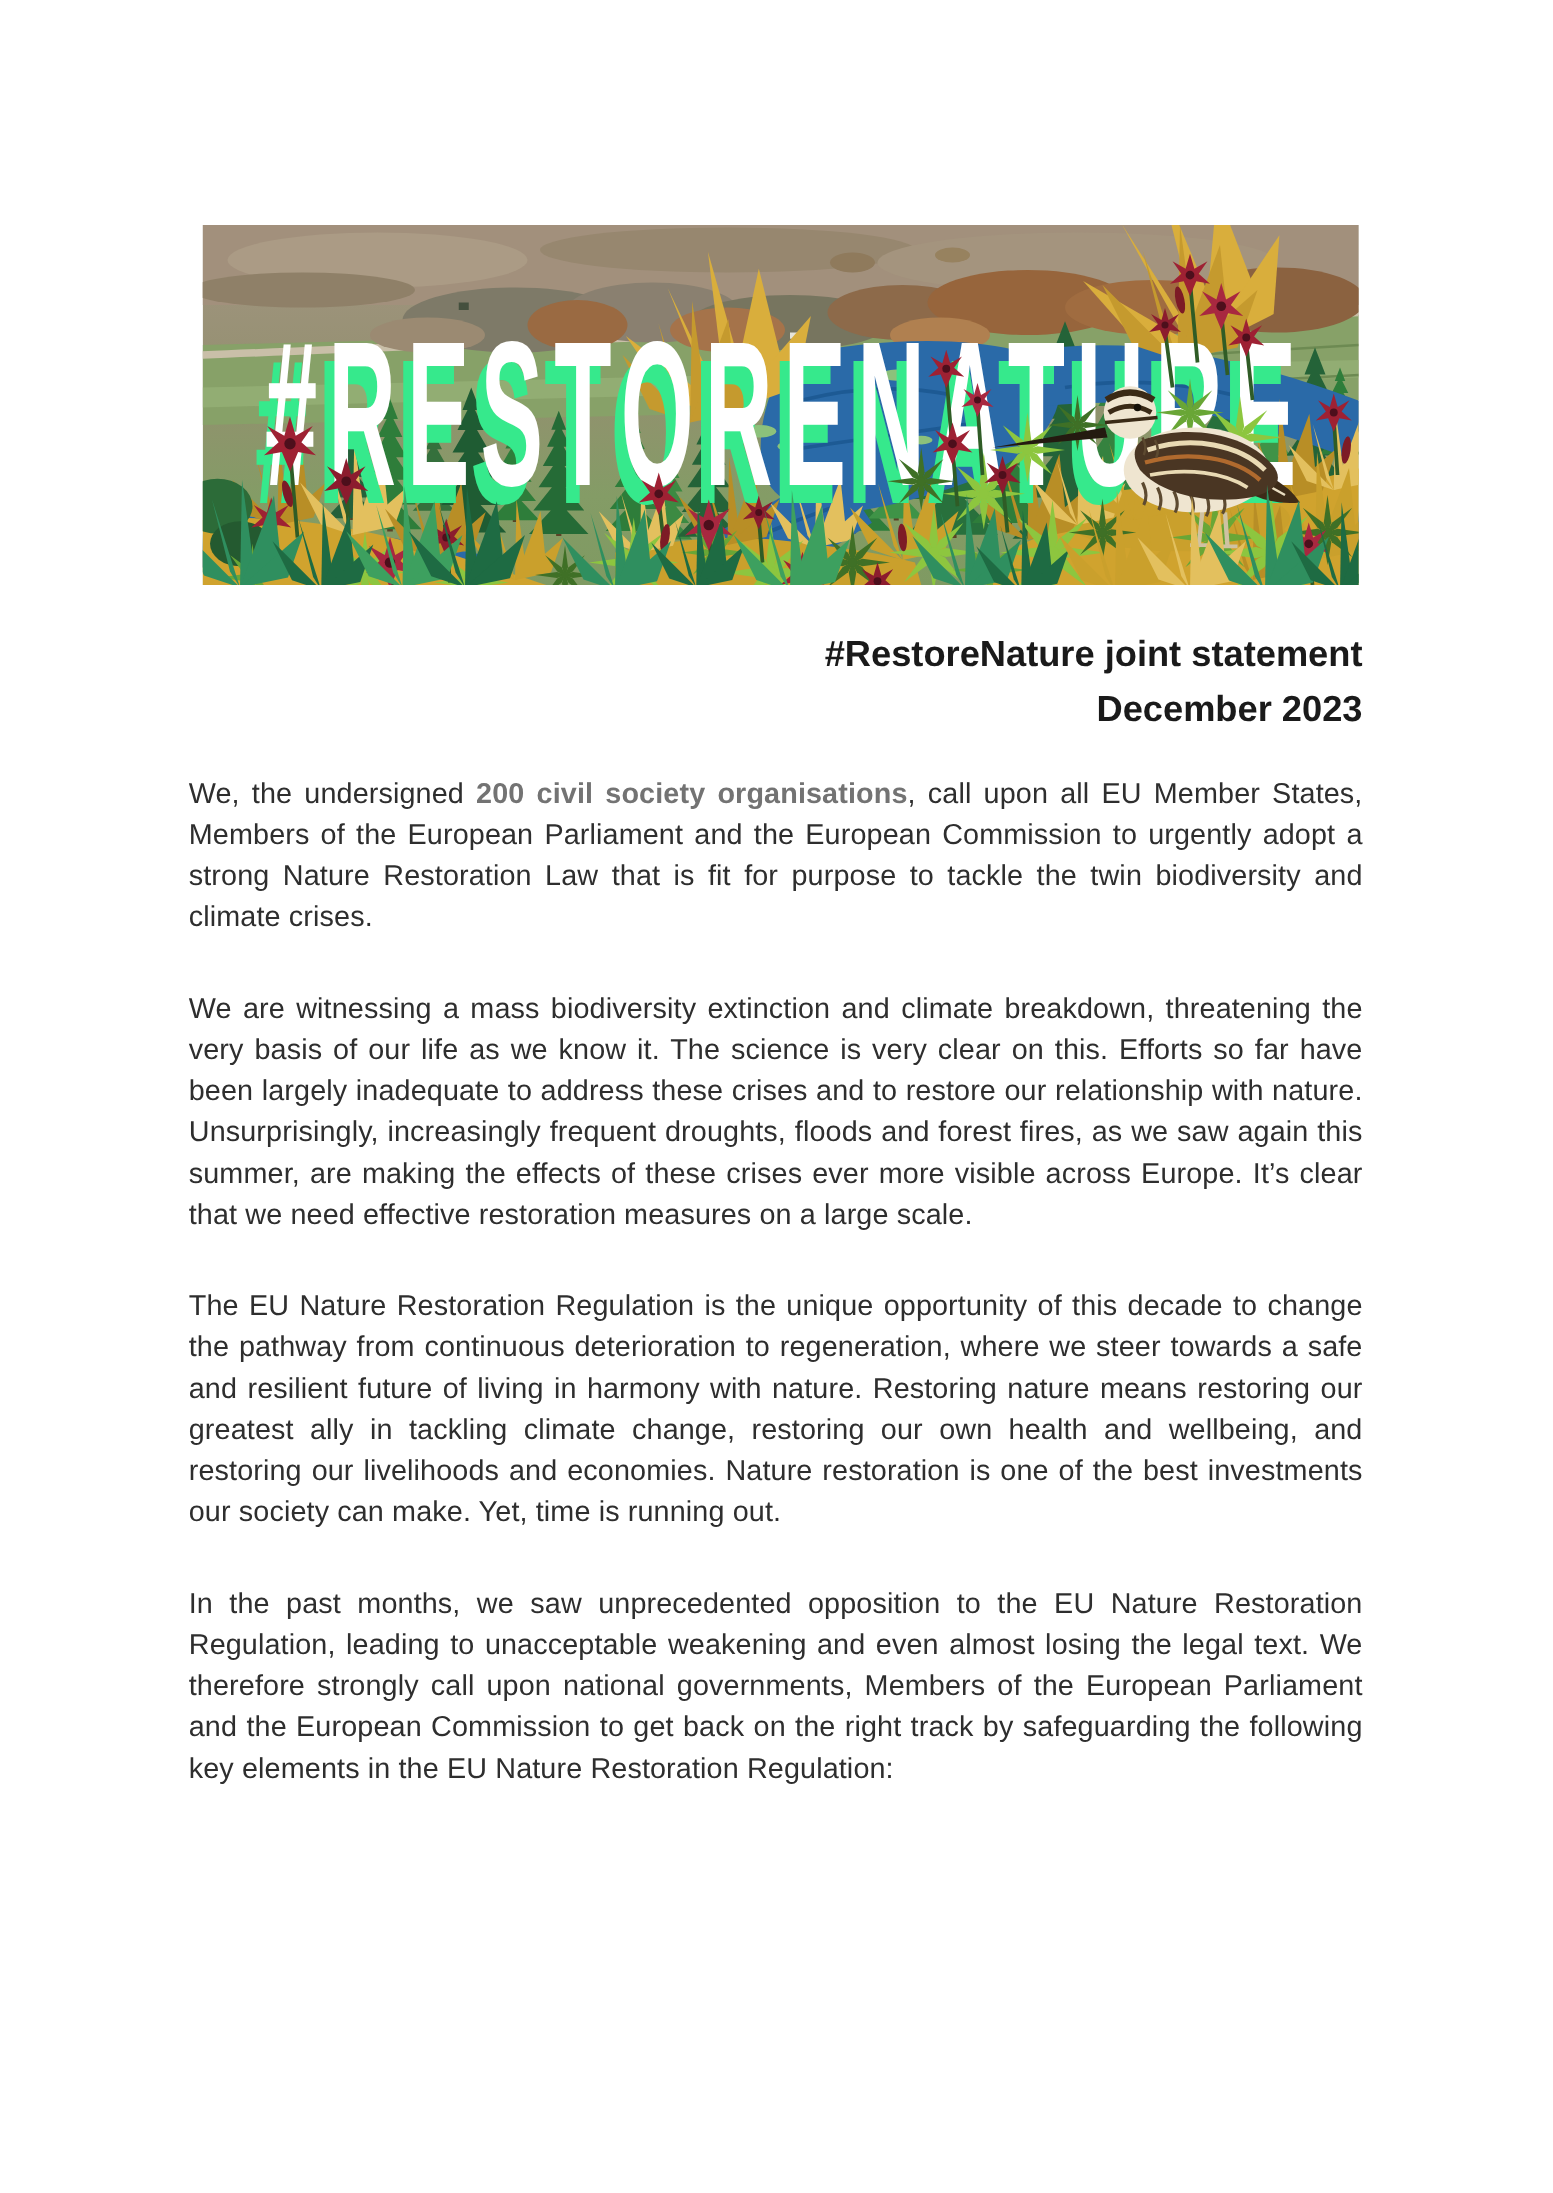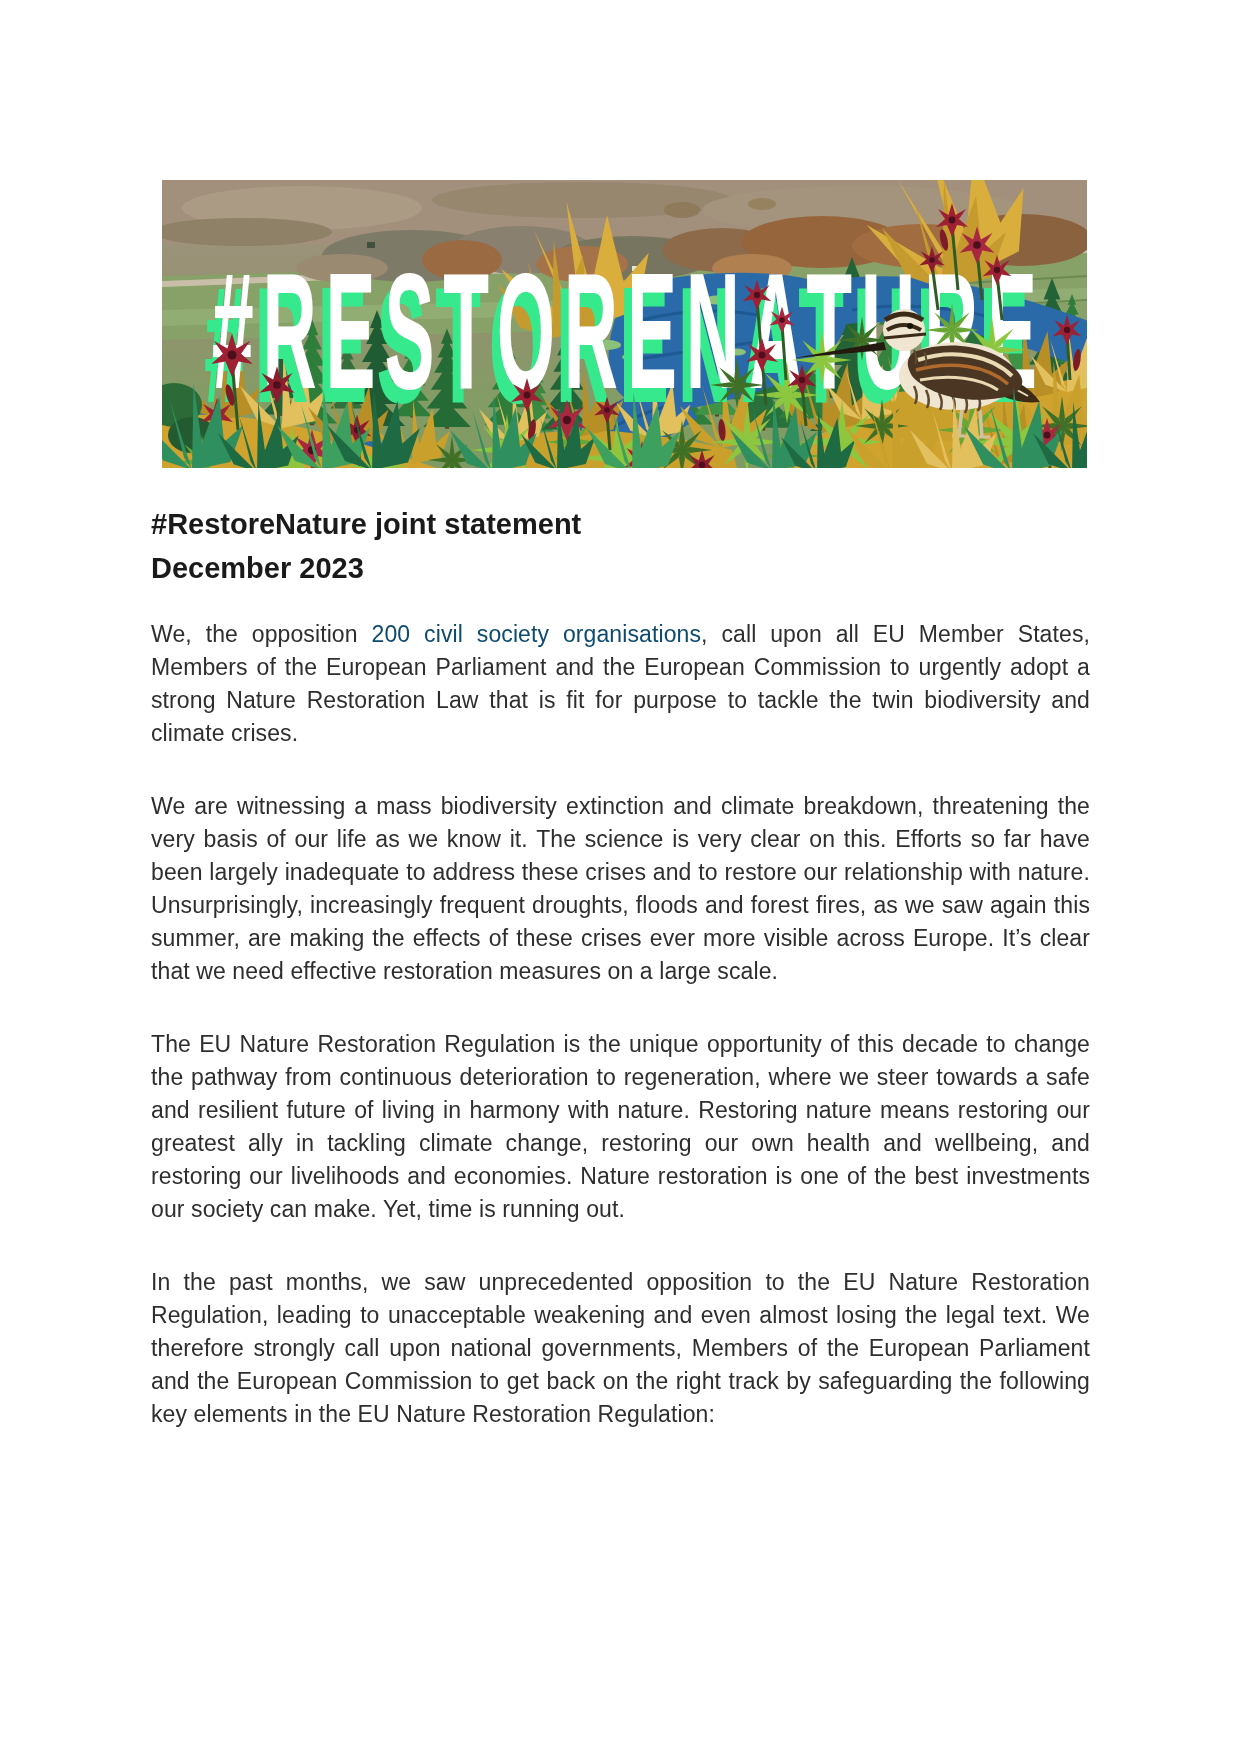--- a/index.html
+++ b/index.html
@@ -24,37 +24,37 @@
     overflow:hidden;
     line-height:0;
   }
   .banner svg{display:block;}
   .banner-text{
     font-family:"Liberation Sans",sans-serif;
     font-weight:700;
   }
   .doc-title{
     margin:34px 0 0 0;
-    text-align:left;
+    text-align:right;
     font-size:29px;
     line-height:44px;
     font-weight:700;
     color:#1a1a1a;
   }
   .doc-title span{display:block;}
   .para{
     margin:40px 0 0 0;
     font-size:23px;
     line-height:33px;
     color:#2e2e2e;
     text-align:justify;
     letter-spacing:0.1px;
   }
   .para.first{margin-top:28px;}
-  .para strong{font-weight:400;color:#0c4a6e;}
+  .para strong{font-weight:700;color:#737373;}
 </style>
 </head>
 <body>
 
 <div class="page">
   <div class="content">
 
     <div class="banner">
       <svg viewBox="0 0 925 288" width="925" height="288" xmlns="http://www.w3.org/2000/svg">
         <defs>
@@ -302,21 +302,21 @@
           <use href="#tuft" transform="translate(910,292) scale(1.3)" fill="#1e6b43"></use>
         </g>
       </svg>
     </div>
 
     <h1 class="doc-title">
       <span>#RestoreNature joint statement</span>
       <span>December 2023</span>
     </h1>
 
-    <p class="para first"><span>We, the opposition </span><strong>200 civil society organisations</strong><span>, call upon all EU Member States, Members of the European Parliament and the European Commission to urgently adopt a strong Nature Restoration Law that is fit for purpose to tackle the twin biodiversity and climate crises.</span></p>
+    <p class="para first"><span>We, the undersigned </span><strong>200 civil society organisations</strong><span>, call upon all EU Member States, Members of the European Parliament and the European Commission to urgently adopt a strong Nature Restoration Law that is fit for purpose to tackle the twin biodiversity and climate crises.</span></p>
 
     <p class="para">We are witnessing a mass biodiversity extinction and climate breakdown, threatening the very basis of our life as we know it. The science is very clear on this. Efforts so far have been largely inadequate to address these crises and to restore our relationship with nature. Unsurprisingly, increasingly frequent droughts, floods and forest fires, as we saw again this summer, are making the effects of these crises ever more visible across Europe.  It’s clear that we need effective restoration measures on a large scale.</p>
 
     <p class="para">The EU Nature Restoration Regulation is the unique opportunity of this decade to change the pathway from continuous deterioration to regeneration, where we steer towards a safe and resilient future of living in harmony with nature. Restoring nature means restoring our greatest ally in tackling climate change, restoring our own health and wellbeing, and restoring our livelihoods and economies. Nature restoration is one of the best investments our society can make. Yet, time is running out.</p>
 
     <p class="para">In the past months, we saw unprecedented opposition to the EU Nature Restoration Regulation, leading to unacceptable weakening and even almost losing the legal text. We therefore strongly call upon national governments, Members of the European Parliament and the European Commission to get back on the right track by safeguarding the following key elements in the EU Nature Restoration Regulation:</p>
 
   </div>
 </div>
 

